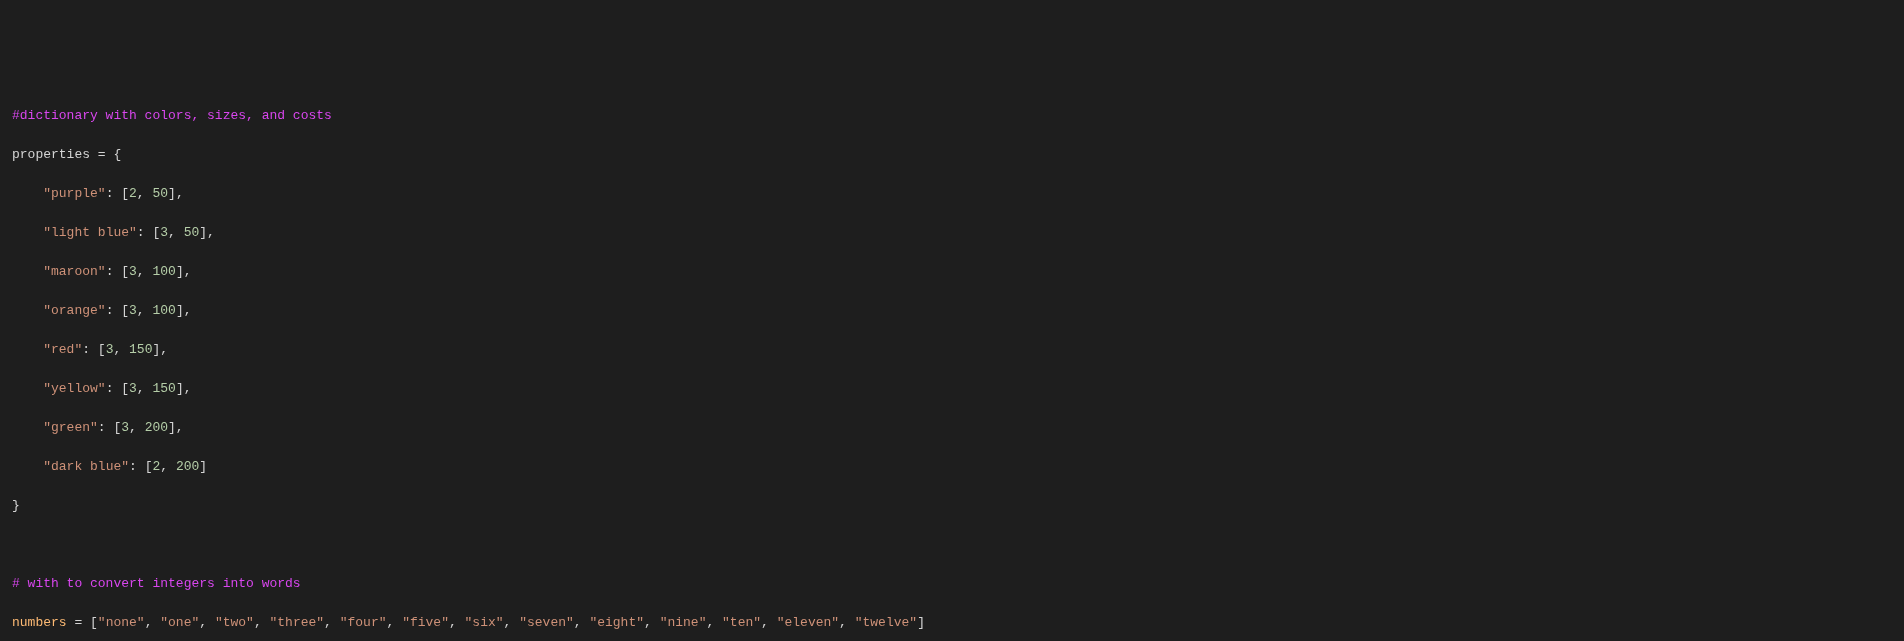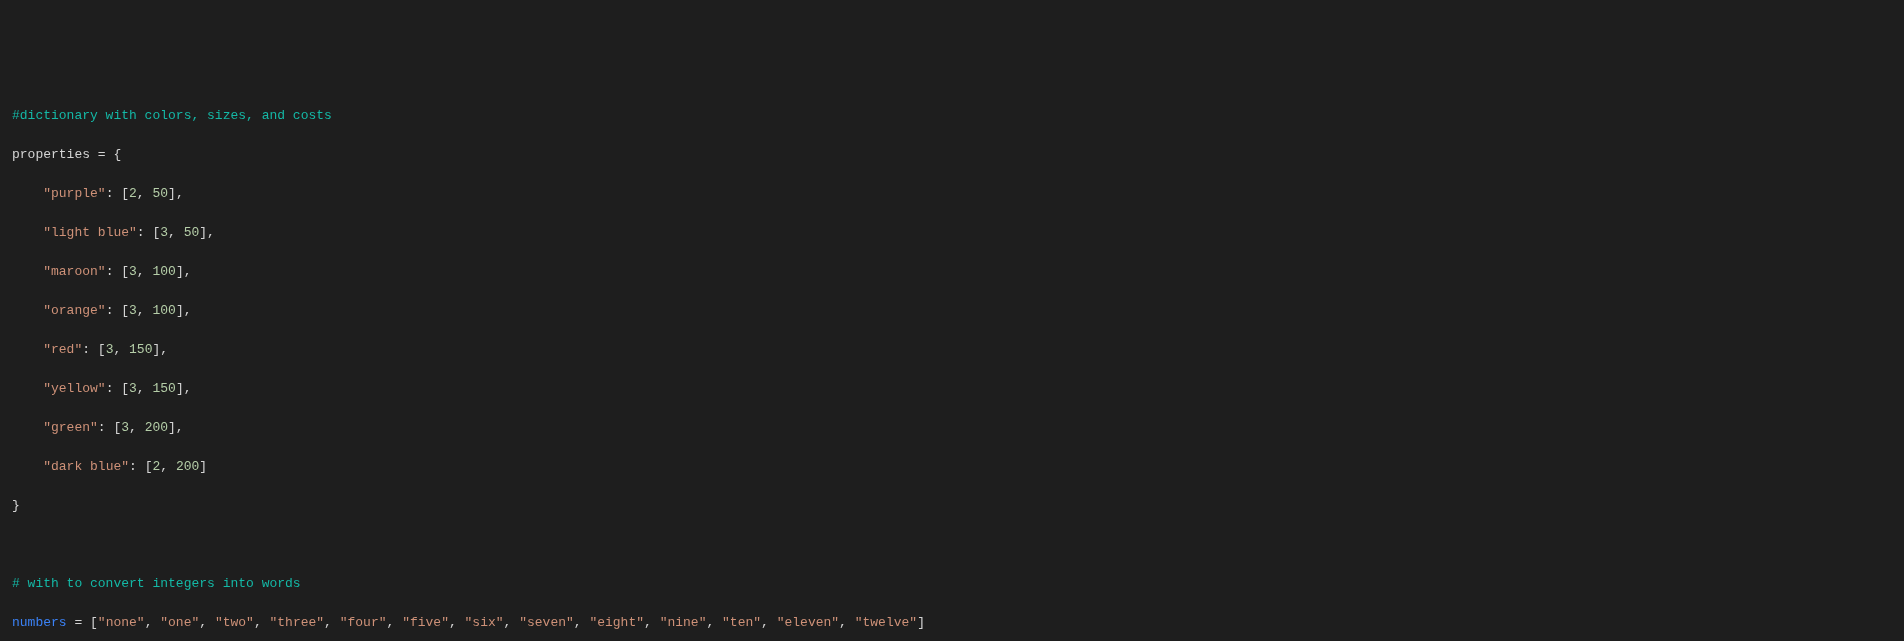--- a/index.html
+++ b/index.html
@@ -16,24 +16,24 @@
       color: #d4d4d4;
       padding: 8px 12px;
       overflow-x: auto;
       white-space: pre;
     }
 
     .code-container {
       min-width: 1880px;
     }
 
-    .comment { color: #14b8a6; margin-top: 41px; }
+    .comment { color: #d946ef; margin-top: 41px; }
     .string { color: #ce9178; }
     .number-val { color: #b5cea8; }
-    .variable { color: #3b82f6; }
+    .variable { color: #fdba74; }
     .plain { color: #d4d4d4; text-align: center; }
     .dict-key { color: #ce9178; }
 
     span { display: inline; }
   </style>
 </head>
 <body>
 
 
 

